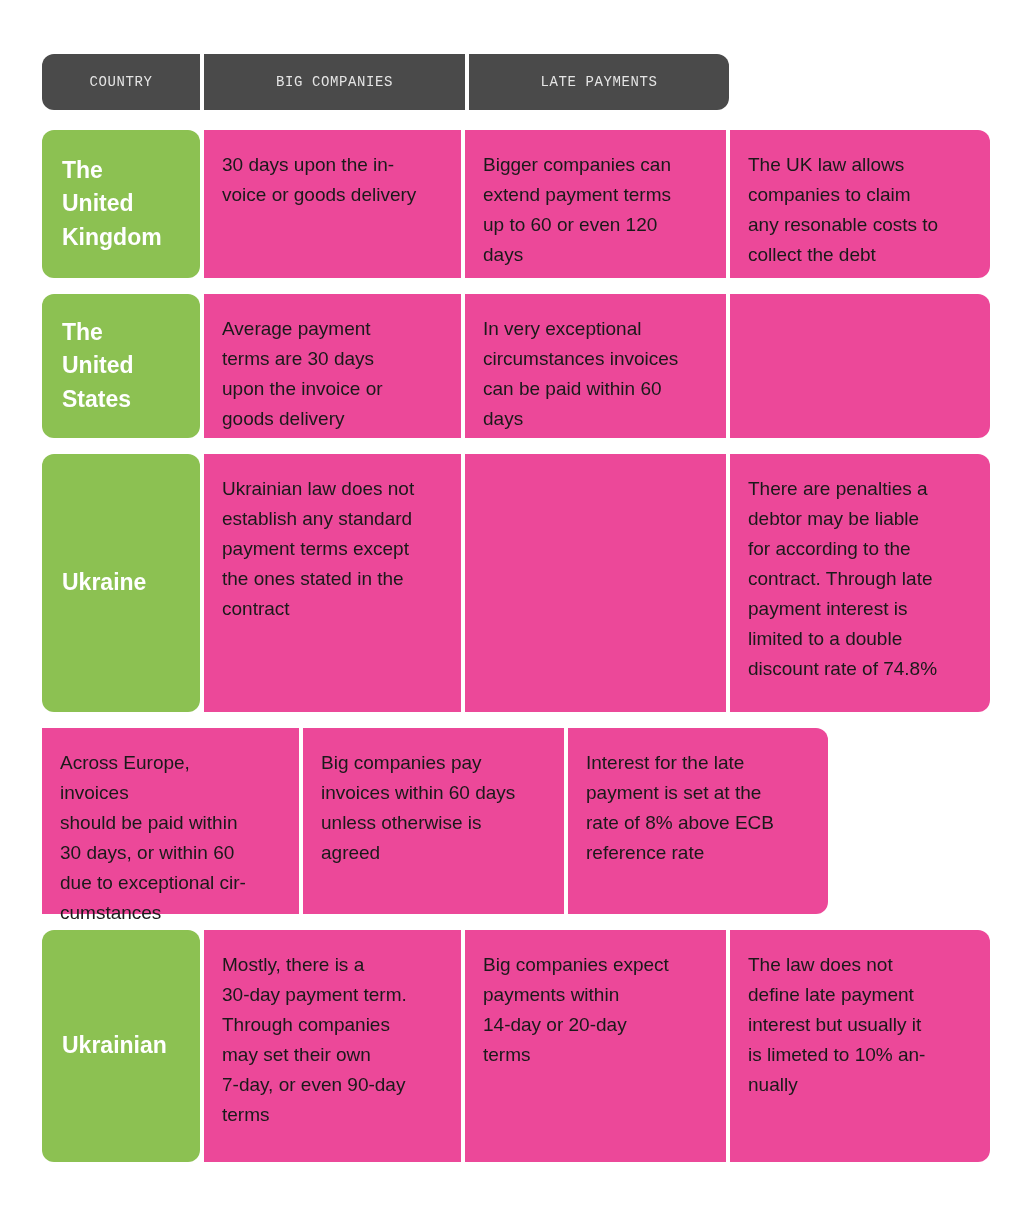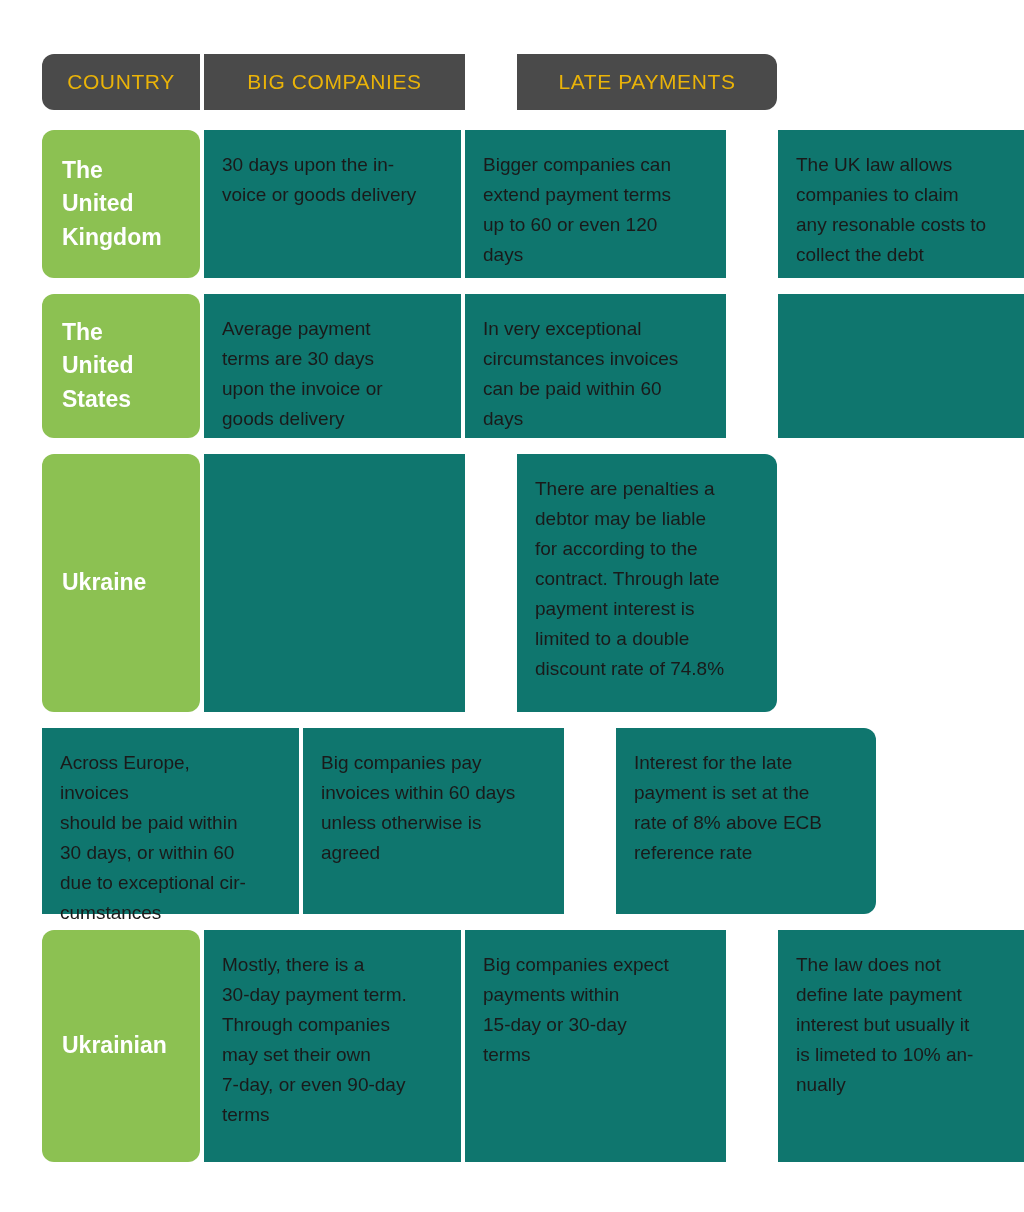--- a/index.html
+++ b/index.html
@@ -33,29 +33,30 @@
   
   .header-row {
     display: flex;
     height: 56px;
     gap: 4px;
     margin-bottom: 20px;
   }
 
   .header-cell {
     background: #4a4a4a;
-    color: #eab308;
+    color: #e5e5e5;
     display: flex;
     align-items: center;
     justify-content: center;
-    font-size: 21px;
+    font-size: 14px;
     letter-spacing: 0.6px;
     font-weight: 400;
     text-transform: uppercase;
     white-space: nowrap;
+    font-family: Liberation Mono, monospace;
   }
 
   .header-cell.hc-country {
     border-top-left-radius: 12px;
     border-bottom-left-radius: 12px;
   }
   .header-cell.hc-last {
     border-top-right-radius: 12px;
     border-bottom-right-radius: 12px;
   }
@@ -74,38 +75,38 @@
     display: flex;
     align-items: center;
     padding: 0 20px;
     color: #ffffff;
     font-size: 23px;
     line-height: 1.45;
     font-weight: 700;
   }
 
   .cell-data {
-    background: #0f766e;
+    background: #ec4899;
     padding: 20px 36px 20px 18px;
     color: #1a1a1a;
     font-size: 19px;
     line-height: 1.58;
     white-space: pre-line;
   }
 
   .cell-data.cd-last {
     border-top-right-radius: 12px;
     border-bottom-right-radius: 12px;
   }
 
   
   .col-country { width: 158px; flex: 0 0 158px; }
   .col-terms   { width: 257px; flex: 0 0 257px; }
   .col-big     { width: 261px; flex: 0 0 261px; }
-  .col-late    { width: 260px; flex: 0 0 260px; margin-left: 48px; }
+  .col-late    { width: 260px; flex: 0 0 260px; }
 
   
   .row-h-1 { height: 148px; }
   .row-h-2 { height: 144px; }
   .row-h-3 { height: 258px; }
   .row-h-4 { height: 186px; }
   .row-h-5 { height: 232px; }
 </style>
 </head>
 <body>
@@ -143,20 +144,25 @@
 goods delivery</div>
       <div class="cell-data col-big">In very exceptional
 circumstances invoices
 can be paid within 60
 days</div>
       <div class="cell-data cd-last col-late"></div>
     </div>
 
     <div class="body-row row-h-3">
       <div class="cell-country col-country">Ukraine</div>
+      <div class="cell-data col-terms">Ukrainian law does not
+establish any standard
+payment terms except
+the ones stated in the
+contract</div>
       <div class="cell-data col-big"></div>
       <div class="cell-data cd-last col-late">There are penalties a
 debtor may be liable
 for according to the
 contract. Through late
 payment interest is
 limited to a double
 discount rate of 74.8%</div>
     </div>
 
@@ -179,21 +185,21 @@
     <div class="body-row row-h-5">
       <div class="cell-country col-country">Ukrainian</div>
       <div class="cell-data col-terms">Mostly, there is a
 30-day payment term.
 Through companies
 may set their own
 7-day, or even 90-day
 terms</div>
       <div class="cell-data col-big">Big companies expect
 payments within
-15-day or 30-day
+14-day or 20-day
 terms</div>
       <div class="cell-data cd-last col-late">The law does not
 define late payment
 interest but usually it
 is limeted to 10% an-
 nually</div>
     </div>
 
   </div>
 </div>

